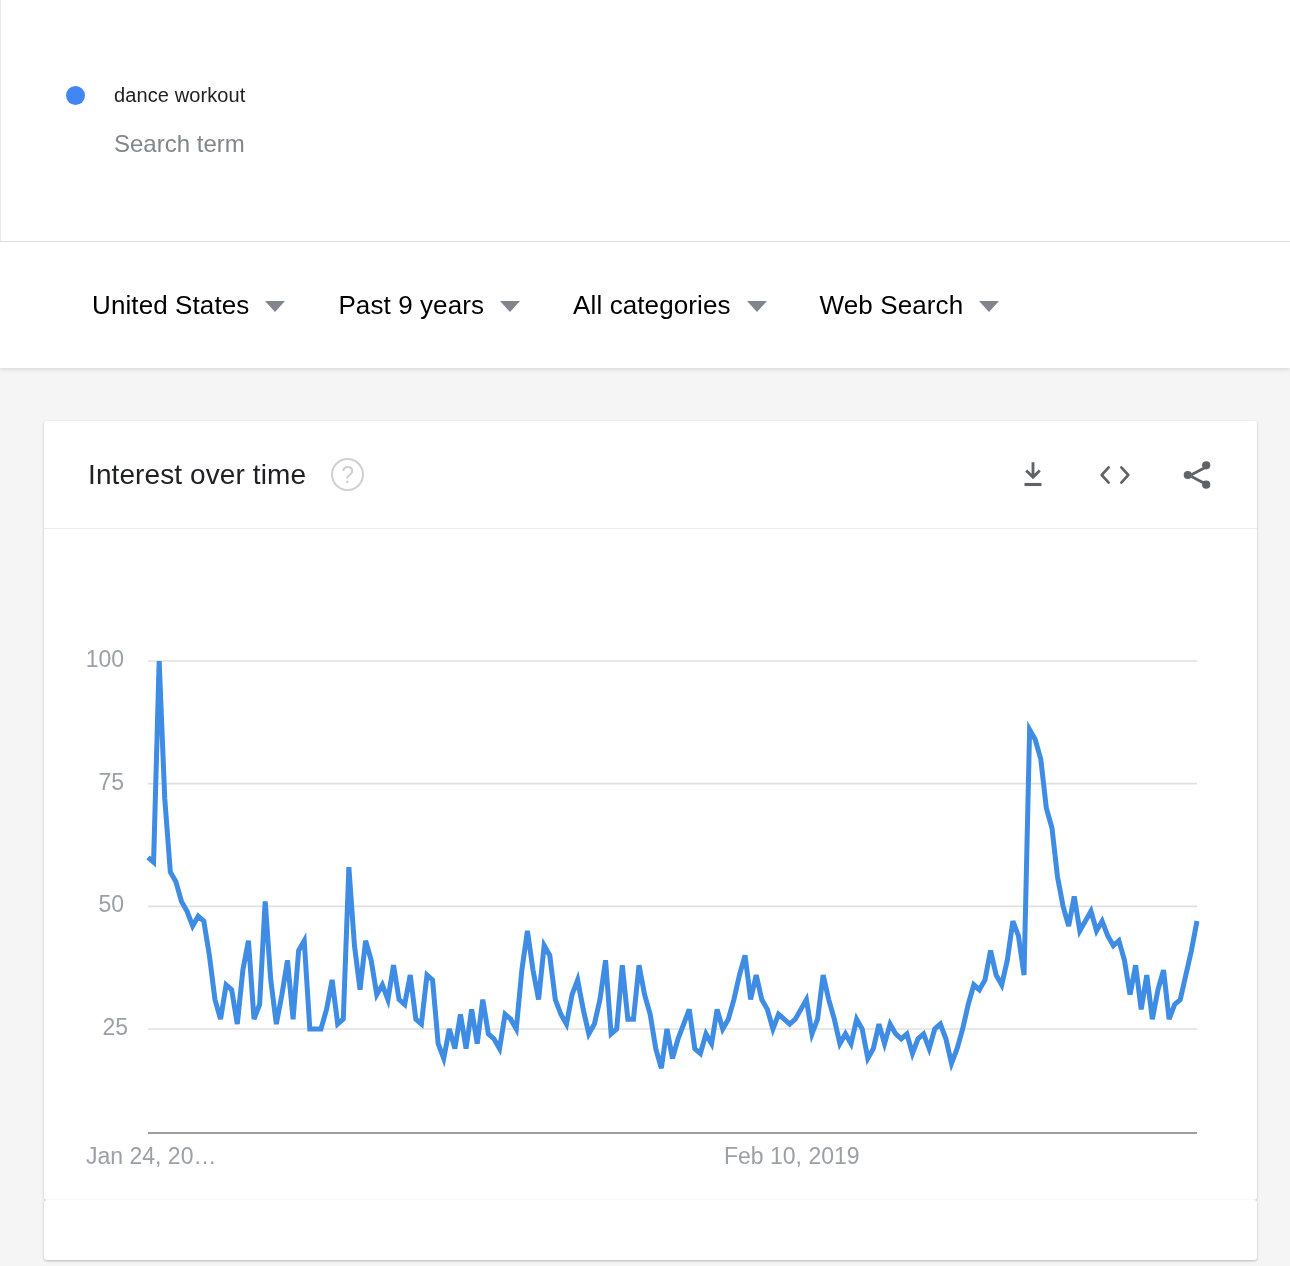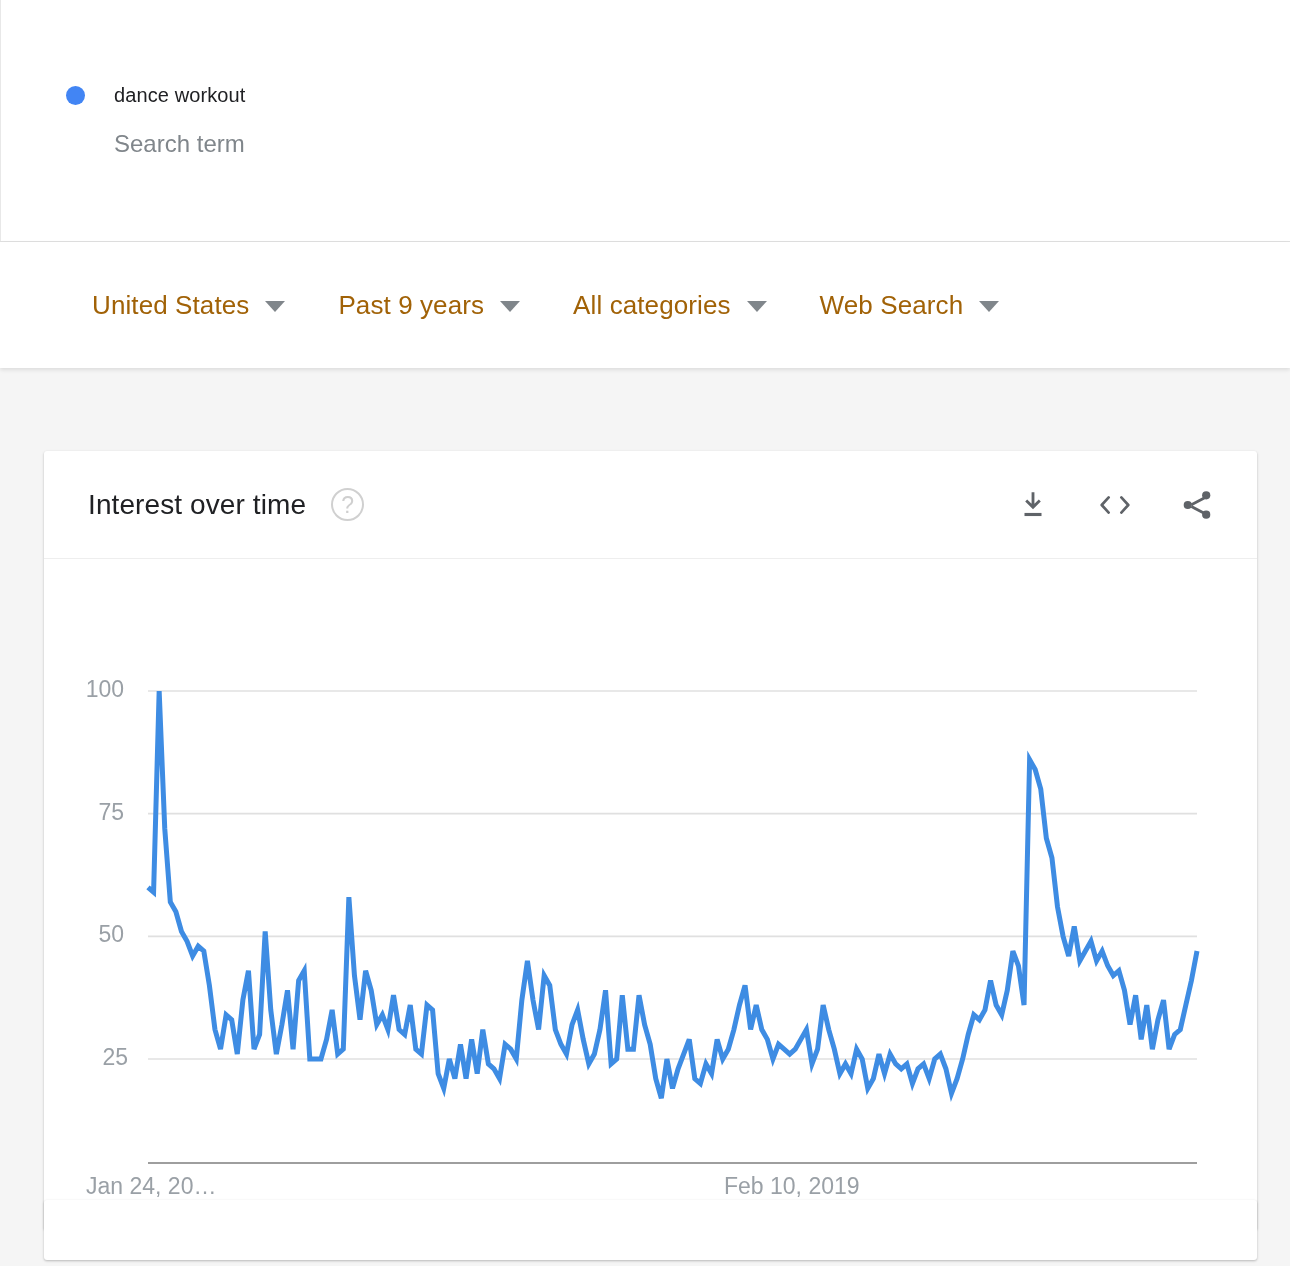--- a/index.html
+++ b/index.html
@@ -93,38 +93,38 @@
     z-index: 4;
   }
   .filter-item {
     display: flex;
     align-items: center;
     margin-right: 53px;
     cursor: pointer;
   }
   .filter-label {
     font-size: 26px;
-    color: #a16207;
+    color: #000000;
     letter-spacing: .1px;
   }
   .caret {
     width: 0; height: 0;
     margin-left: 16px;
     margin-top: 3px;
     border-left: 10px solid transparent;
     border-right: 10px solid transparent;
     border-top: 11px solid #80868b;
   }
 
   
   .body-area {
     position: relative;
     height: 898px;
     background: #f5f5f5;
-    padding-top: 83px;
+    padding-top: 53px;
   }
 
   .card {
     position: relative;
     margin: 0 33px 0 44px;
     background: #ffffff;
     border-radius: 3px;
     box-shadow: 0 1px 3px rgba(0,0,0,.16), 0 1px 2px rgba(0,0,0,.10);
   }
   .card-chart { height: 779px; }

